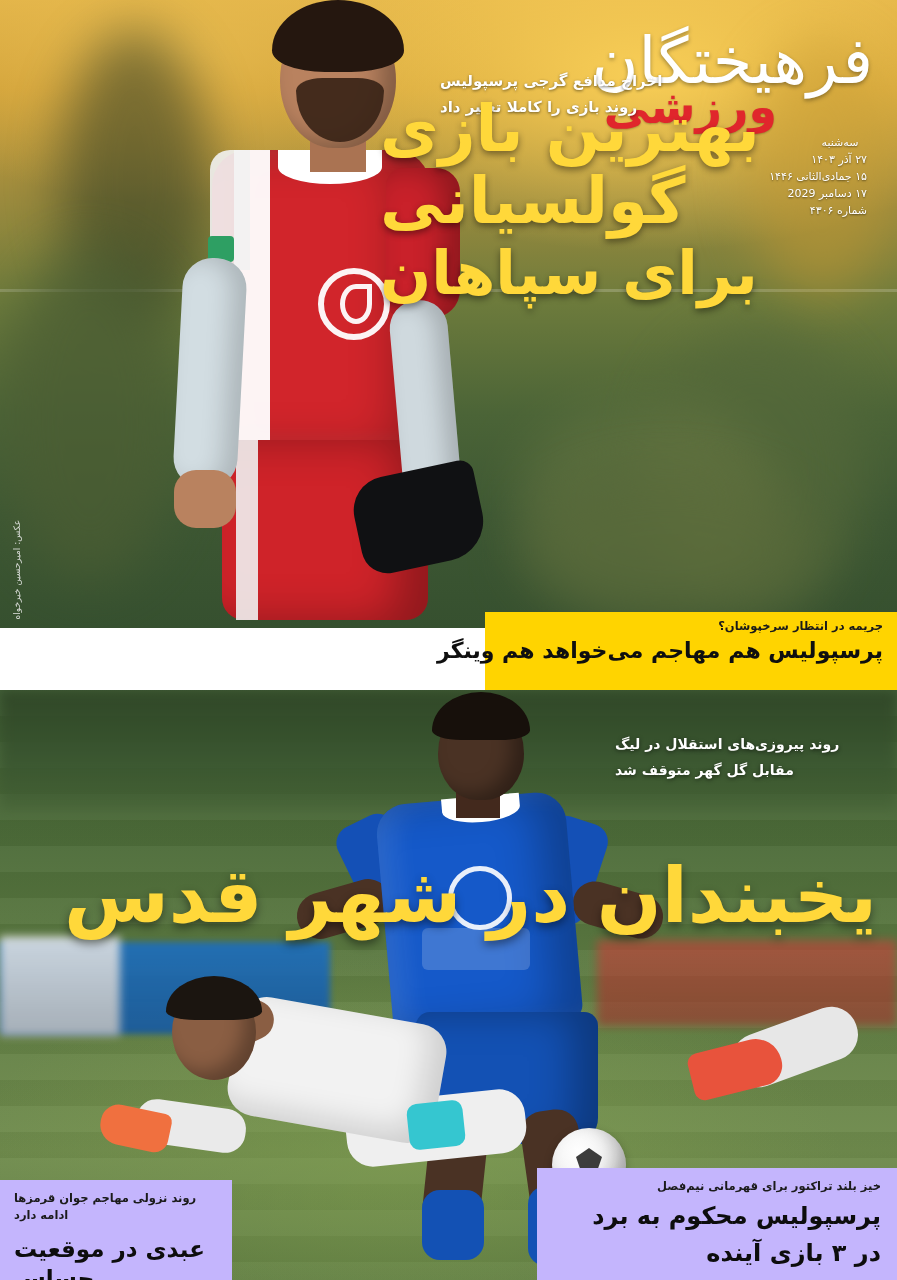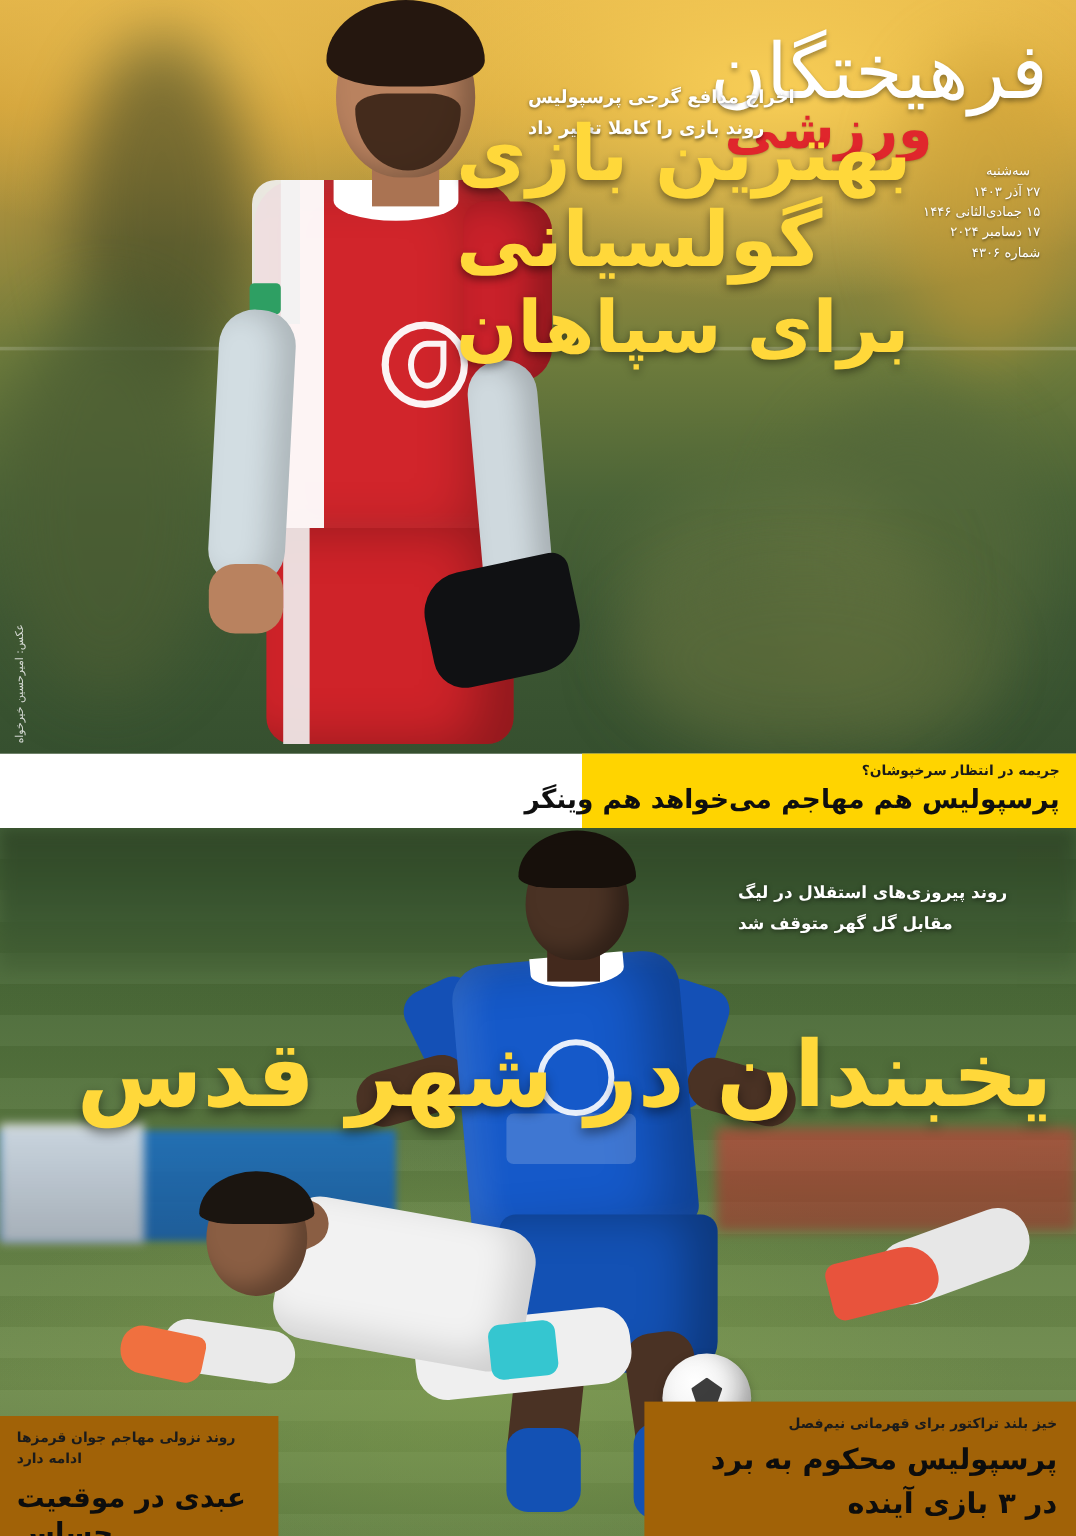--- a/index.html
+++ b/index.html
@@ -226,21 +226,21 @@
     width: 897px;
     height: 78px;
   }
   .teaser {
     position: absolute;
     background: #ffd400;
     direction: rtl;
     box-sizing: border-box;
   }
   .teaser-right {
-    right: 0; top: 16px;
+    right: 0; top: 0;
     width: 412px; height: 78px;
     padding: 6px 14px 6px 14px;
   }
   .teaser-left {
     left: 0; top: 28px;
     width: 470px; height: 50px;
     padding: 5px 14px;
   }
   .teaser-kicker {
     font-size: 11.5px;
@@ -376,21 +376,21 @@
     font-size: 76px;
     font-weight: 700;
     line-height: 1.05;
     white-space: nowrap;
     text-shadow: 0 4px 10px rgba(0,0,0,.45);
   }
 
   
   .bottom-teaser {
     position: absolute;
-    background: #a16207;
+    background: #c4b5fd;
     direction: rtl;
     box-sizing: border-box;
   }
   .bt-right {
     right: 0; top: 1168px;
     width: 360px; height: 112px;
     padding: 10px 16px;
   }
   .bt-left {
     left: 0; top: 1180px;
@@ -440,21 +440,21 @@
       <div class="pr-hair"></div>
     </div>
 
     <div class="masthead">
       <div class="masthead-main">فرهیختگان</div>
       <div class="masthead-sub">ورزشی</div>
       <div class="masthead-dateblock">
         <div>سه‌شنبه</div>
         <div>۲۷ آذر ۱۴۰۳</div>
         <div>۱۵ جمادی‌الثانی ۱۴۴۶</div>
-        <div>۱۷ دسامبر ۲۰۲۴</div>
+        <div>۱۷ دسامبر 2029</div>
         <div>شماره ۴۳۰۶</div>
       </div>
     </div>
 
     <div class="lead-kicker">
       <div>اخراج مدافع گرجی پرسپولیس</div>
       <div>روند بازی را کاملا تغییر داد</div>
     </div>
     <div class="lead-title">
       <span class="l1">بهترین بازی</span>

